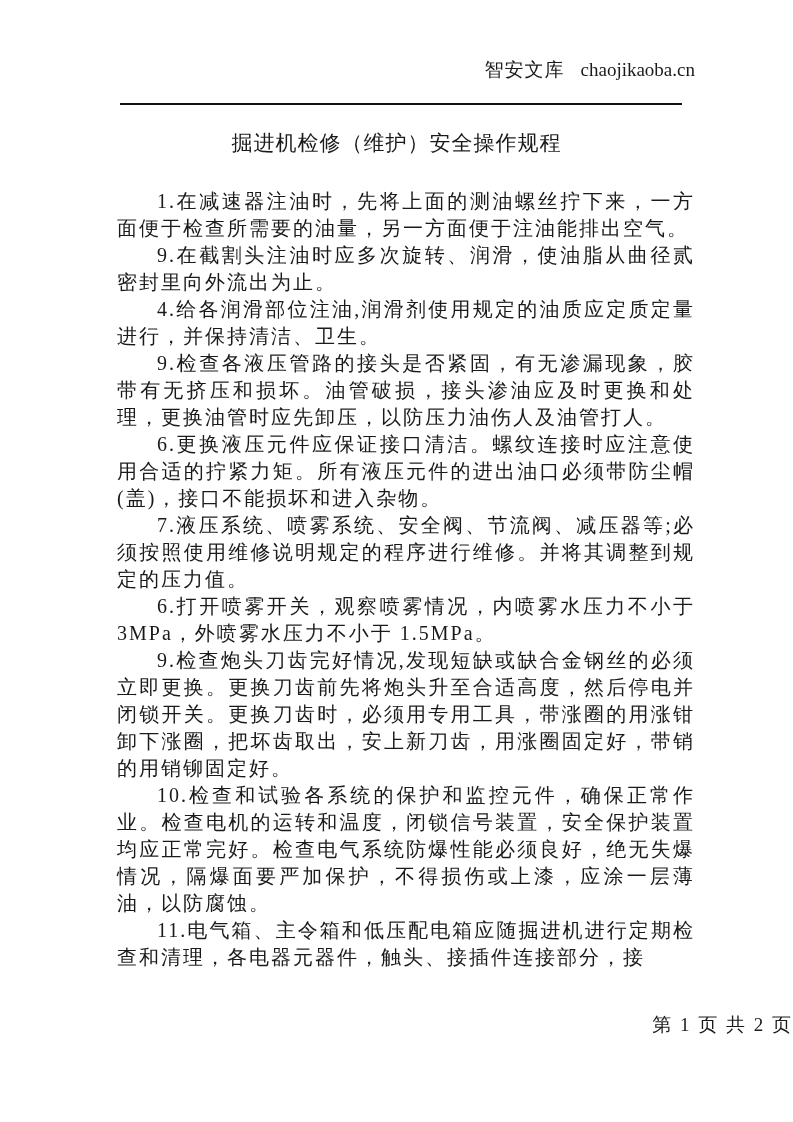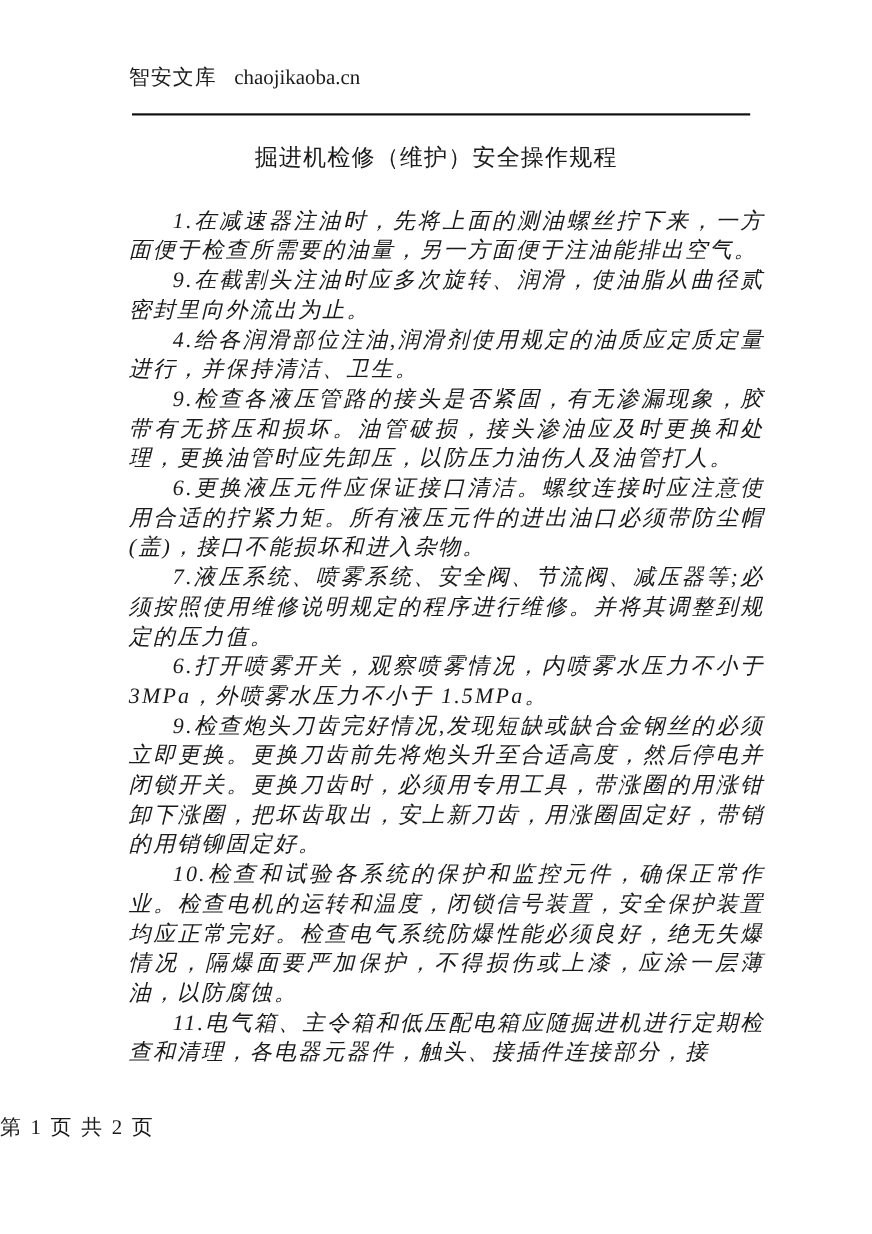--- a/index.html
+++ b/index.html
@@ -14,21 +14,21 @@
     background: #ffffff;
     color: #1a1a1a;
     font-family: "Liberation Serif", "DejaVu Serif", serif;
     overflow: hidden;
   }
   .doc-header {
     position: absolute;
     top: 57px;
     left: 117px;
     width: 578px;
-    text-align: left;
+    text-align: right;
     font-size: 19px;
     letter-spacing: 1px;
     white-space: nowrap;
   }
   .doc-header .site-url {
     margin-left: 16px;
     letter-spacing: 0;
   }
   .header-rule {
     position: absolute;
@@ -56,28 +56,27 @@
     font-size: 20px;
     line-height: 27px;
     letter-spacing: 2px;
     text-align: justify;
     text-justify: inter-ideograph;
   }
   .doc-body p {
     margin: 0;
     padding: 0;
     text-indent: 2em;
-    font-style: italic;
   }
   .doc-footer {
     position: absolute;
     top: 1012px;
     left: 0;
     width: 793px;
-    text-align: left;
+    text-align: right;
     font-size: 19px;
     letter-spacing: 2px;
   }
 </style>
 </head>
 <body>
 
 <div class="page" style="color: rgb(26, 26, 26); background: rgb(255, 255, 255);">
 
   <div class="doc-header">

